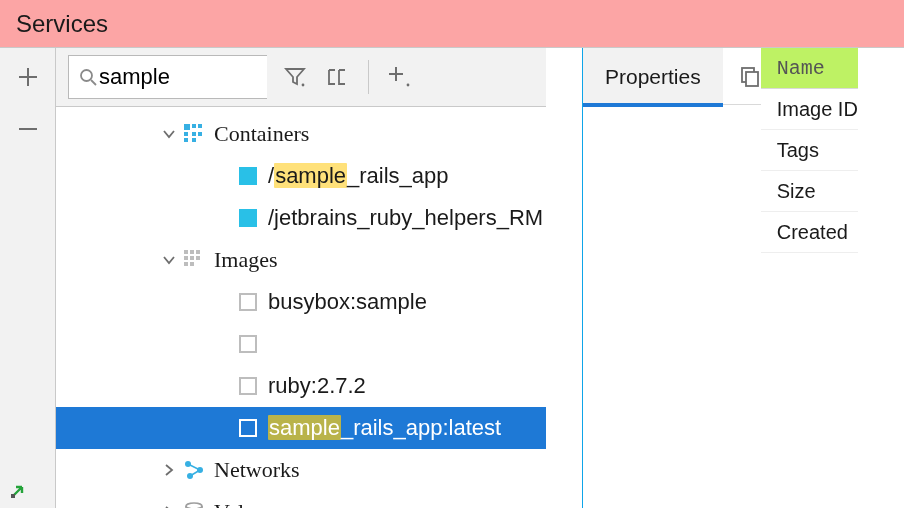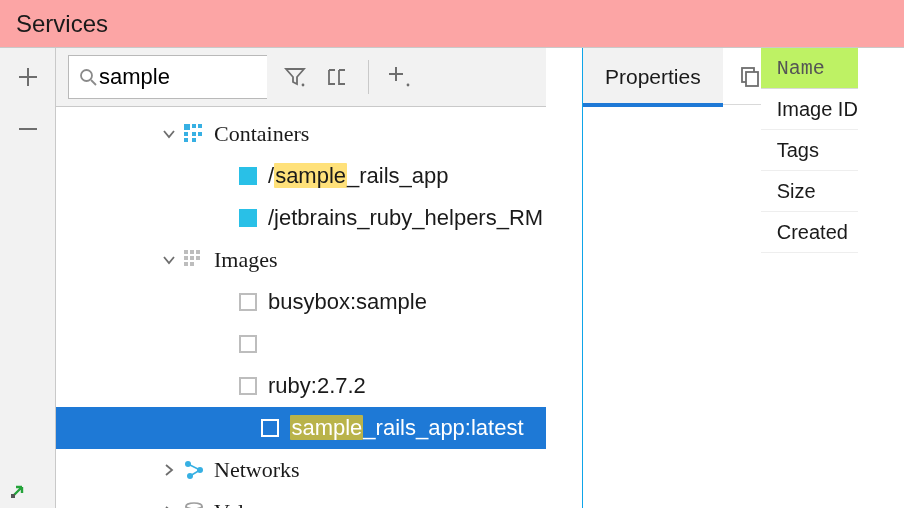--- a/index.html
+++ b/index.html
@@ -23,21 +23,21 @@
   .tool-icon{width:28px;height:28px;display:flex;align-items:center;justify-content:center;
     color:#6e6e6e;cursor:pointer;}
   .sep{width:1px;height:34px;background:#c9c9c9;margin:0 3px;}
   .tree{flex:1;overflow:hidden;padding-top:6px;}
   .row{display:flex;align-items:center;height:42px;font-size:22px;white-space:nowrap;
     padding-left:0;cursor:pointer;}
   .row .arrow{width:26px;display:flex;justify-content:center;color:#6e6e6e;}
   .row .icon{width:24px;height:24px;margin-right:8px;display:flex;align-items:center;
     justify-content:center;flex:none;}
   .hl{background:#ffe17a;padding:0 1px;border-radius:1px;}
-  .row.sel{background:#1e79d6;color:#fff;justify-content:center;}
+  .row.sel{background:#1e79d6;color:#fff;}
   .row.sel .hl{background:#b9b34a;color:#fff;}
   .row.sel svg{color:#fff !important;}
   .ind-a{padding-left:100px;font-family:Liberation Serif, serif;} 
   .ind-b{padding-left:180px;} 
   .side{width:321px;border-left:1px solid #0ea5e9;display:flex;flex-direction:row;margin-left:36px;}
   .side-head{height:58px;background:#f2f2f2;border-bottom:1px solid #c9c9c9;
     display:flex;align-items:center;}
   .side-tab{height:100%;display:flex;align-items:center;padding:0 22px;font-size:21px;
     position:relative;}
   .side-tab.active::after{content:"";position:absolute;left:0;right:0;bottom:-1px;height:4px;

